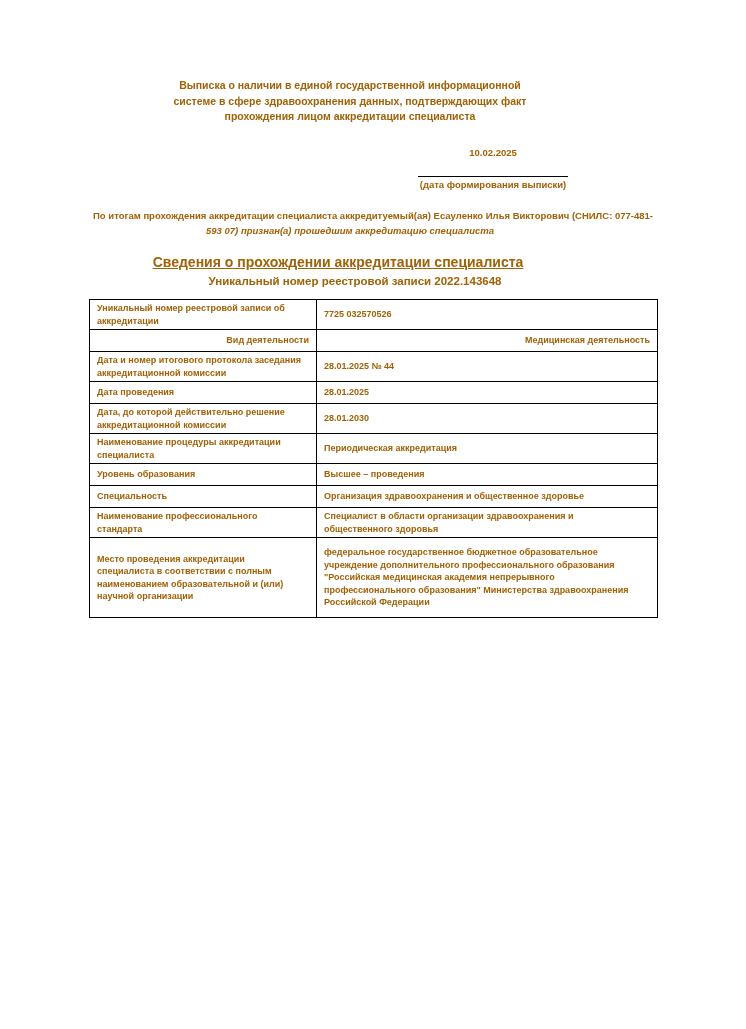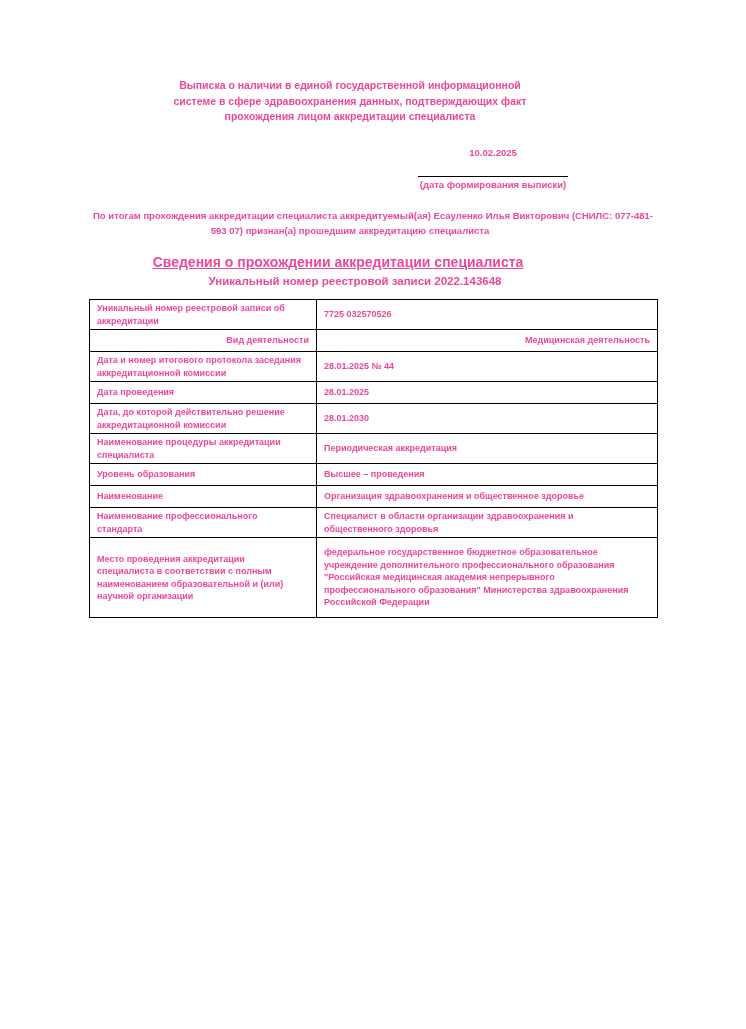--- a/index.html
+++ b/index.html
@@ -5,21 +5,21 @@
   html, body {
     margin: 0;
     padding: 0;
     background: #ffffff;
   }
   .page {
     position: relative;
     width: 746px;
     height: 1029px;
     background: #ffffff;
-    color: #ec4899;
+    color: #a16207;
     font-family: "Liberation Sans", sans-serif;
     font-weight: bold;
     overflow: hidden;
   }
   .doc-title {
     margin: 78px 46px 0 0;
     text-align: center;
     font-size: 10.5px;
     line-height: 15.7px;
   }
@@ -39,20 +39,21 @@
     line-height: 11px;
   }
   .result-paragraph {
     margin-top: 18px;
     text-align: center;
     font-size: 9.5px;
     line-height: 15px;
   }
   .result-paragraph .line.l2 {
     margin-right: 46px;
+    font-style: italic;
   }
   .section-header {
     margin: 18px 70px 0 0;
     text-align: center;
     font-size: 14px;
     line-height: 12px;
     text-decoration: underline;
   }
   .registry-header {
     margin: 6px 46px 0 0;
@@ -178,21 +179,21 @@
         <tr>
           <td>
             <div class="cell-line">Уровень образования</div>
           </td>
           <td>
             <div class="cell-line">Высшее – проведения</div>
           </td>
         </tr>
         <tr>
           <td>
-            <div class="cell-line">Наименование</div>
+            <div class="cell-line">Специальность</div>
           </td>
           <td>
             <div class="cell-line">Организация здравоохранения и общественное здоровье</div>
           </td>
         </tr>
         <tr>
           <td>
             <div class="cell-line">Наименование профессионального</div>
             <div class="cell-line">стандарта</div>
           </td>

